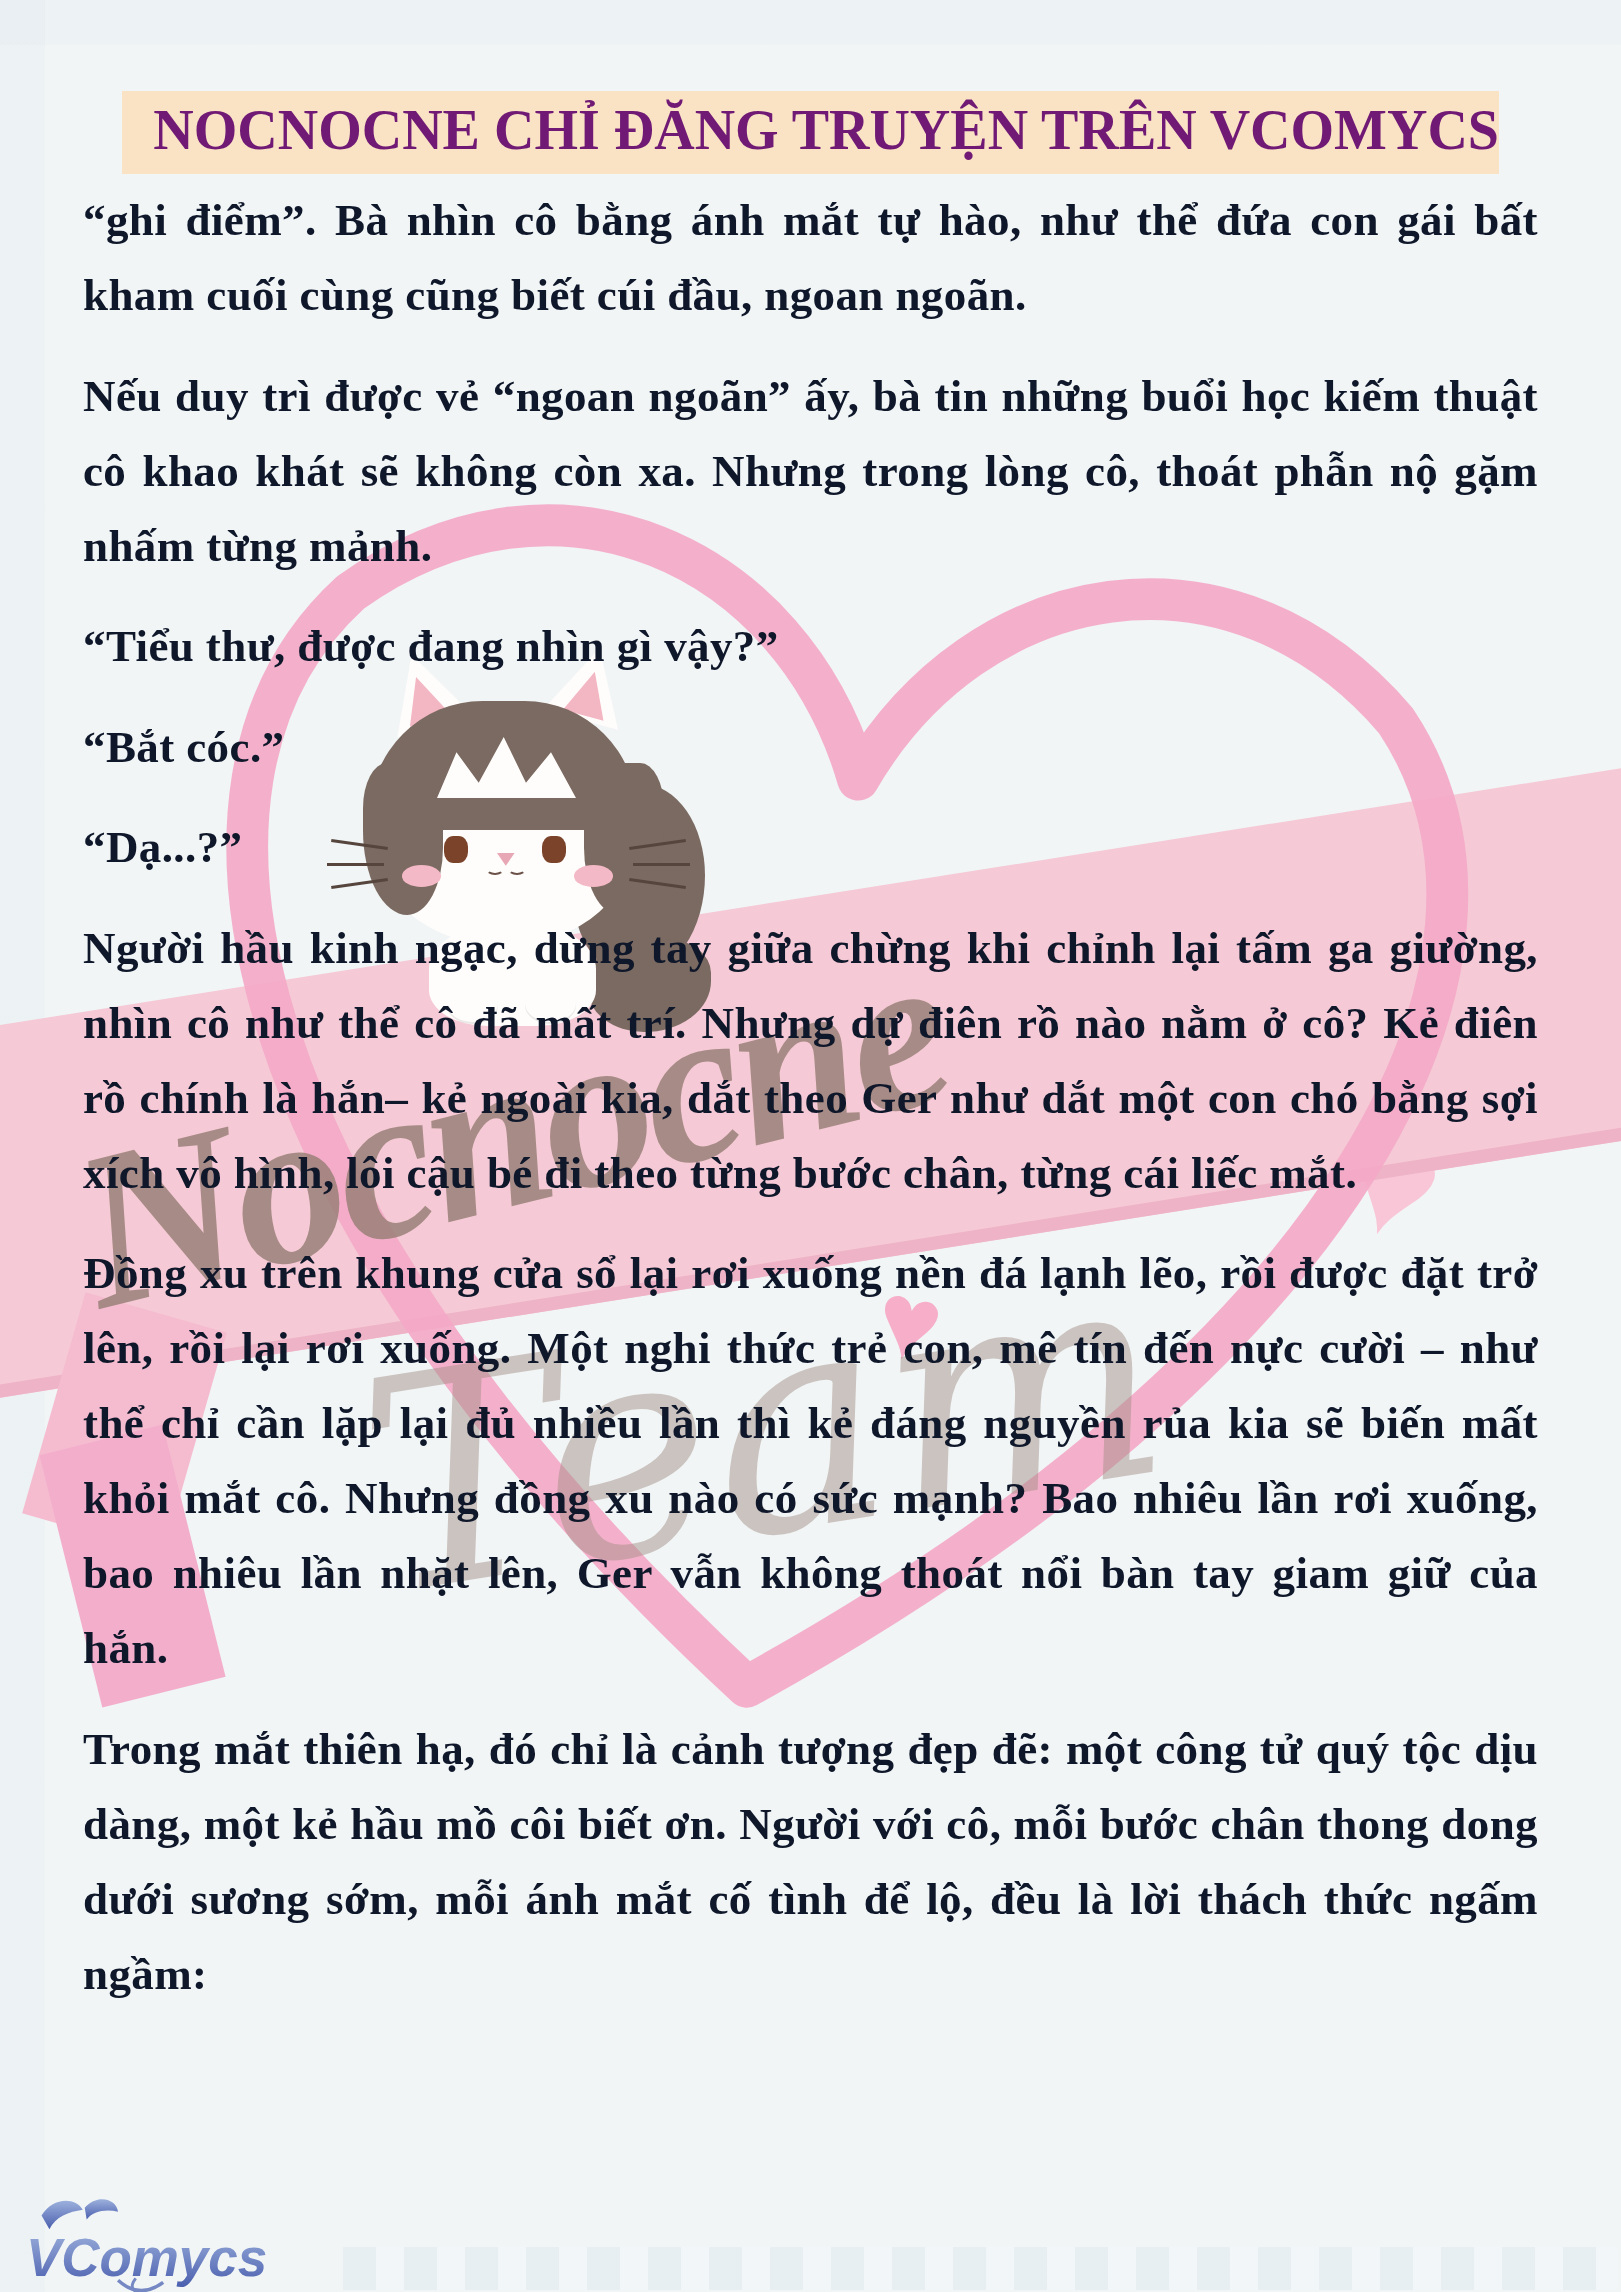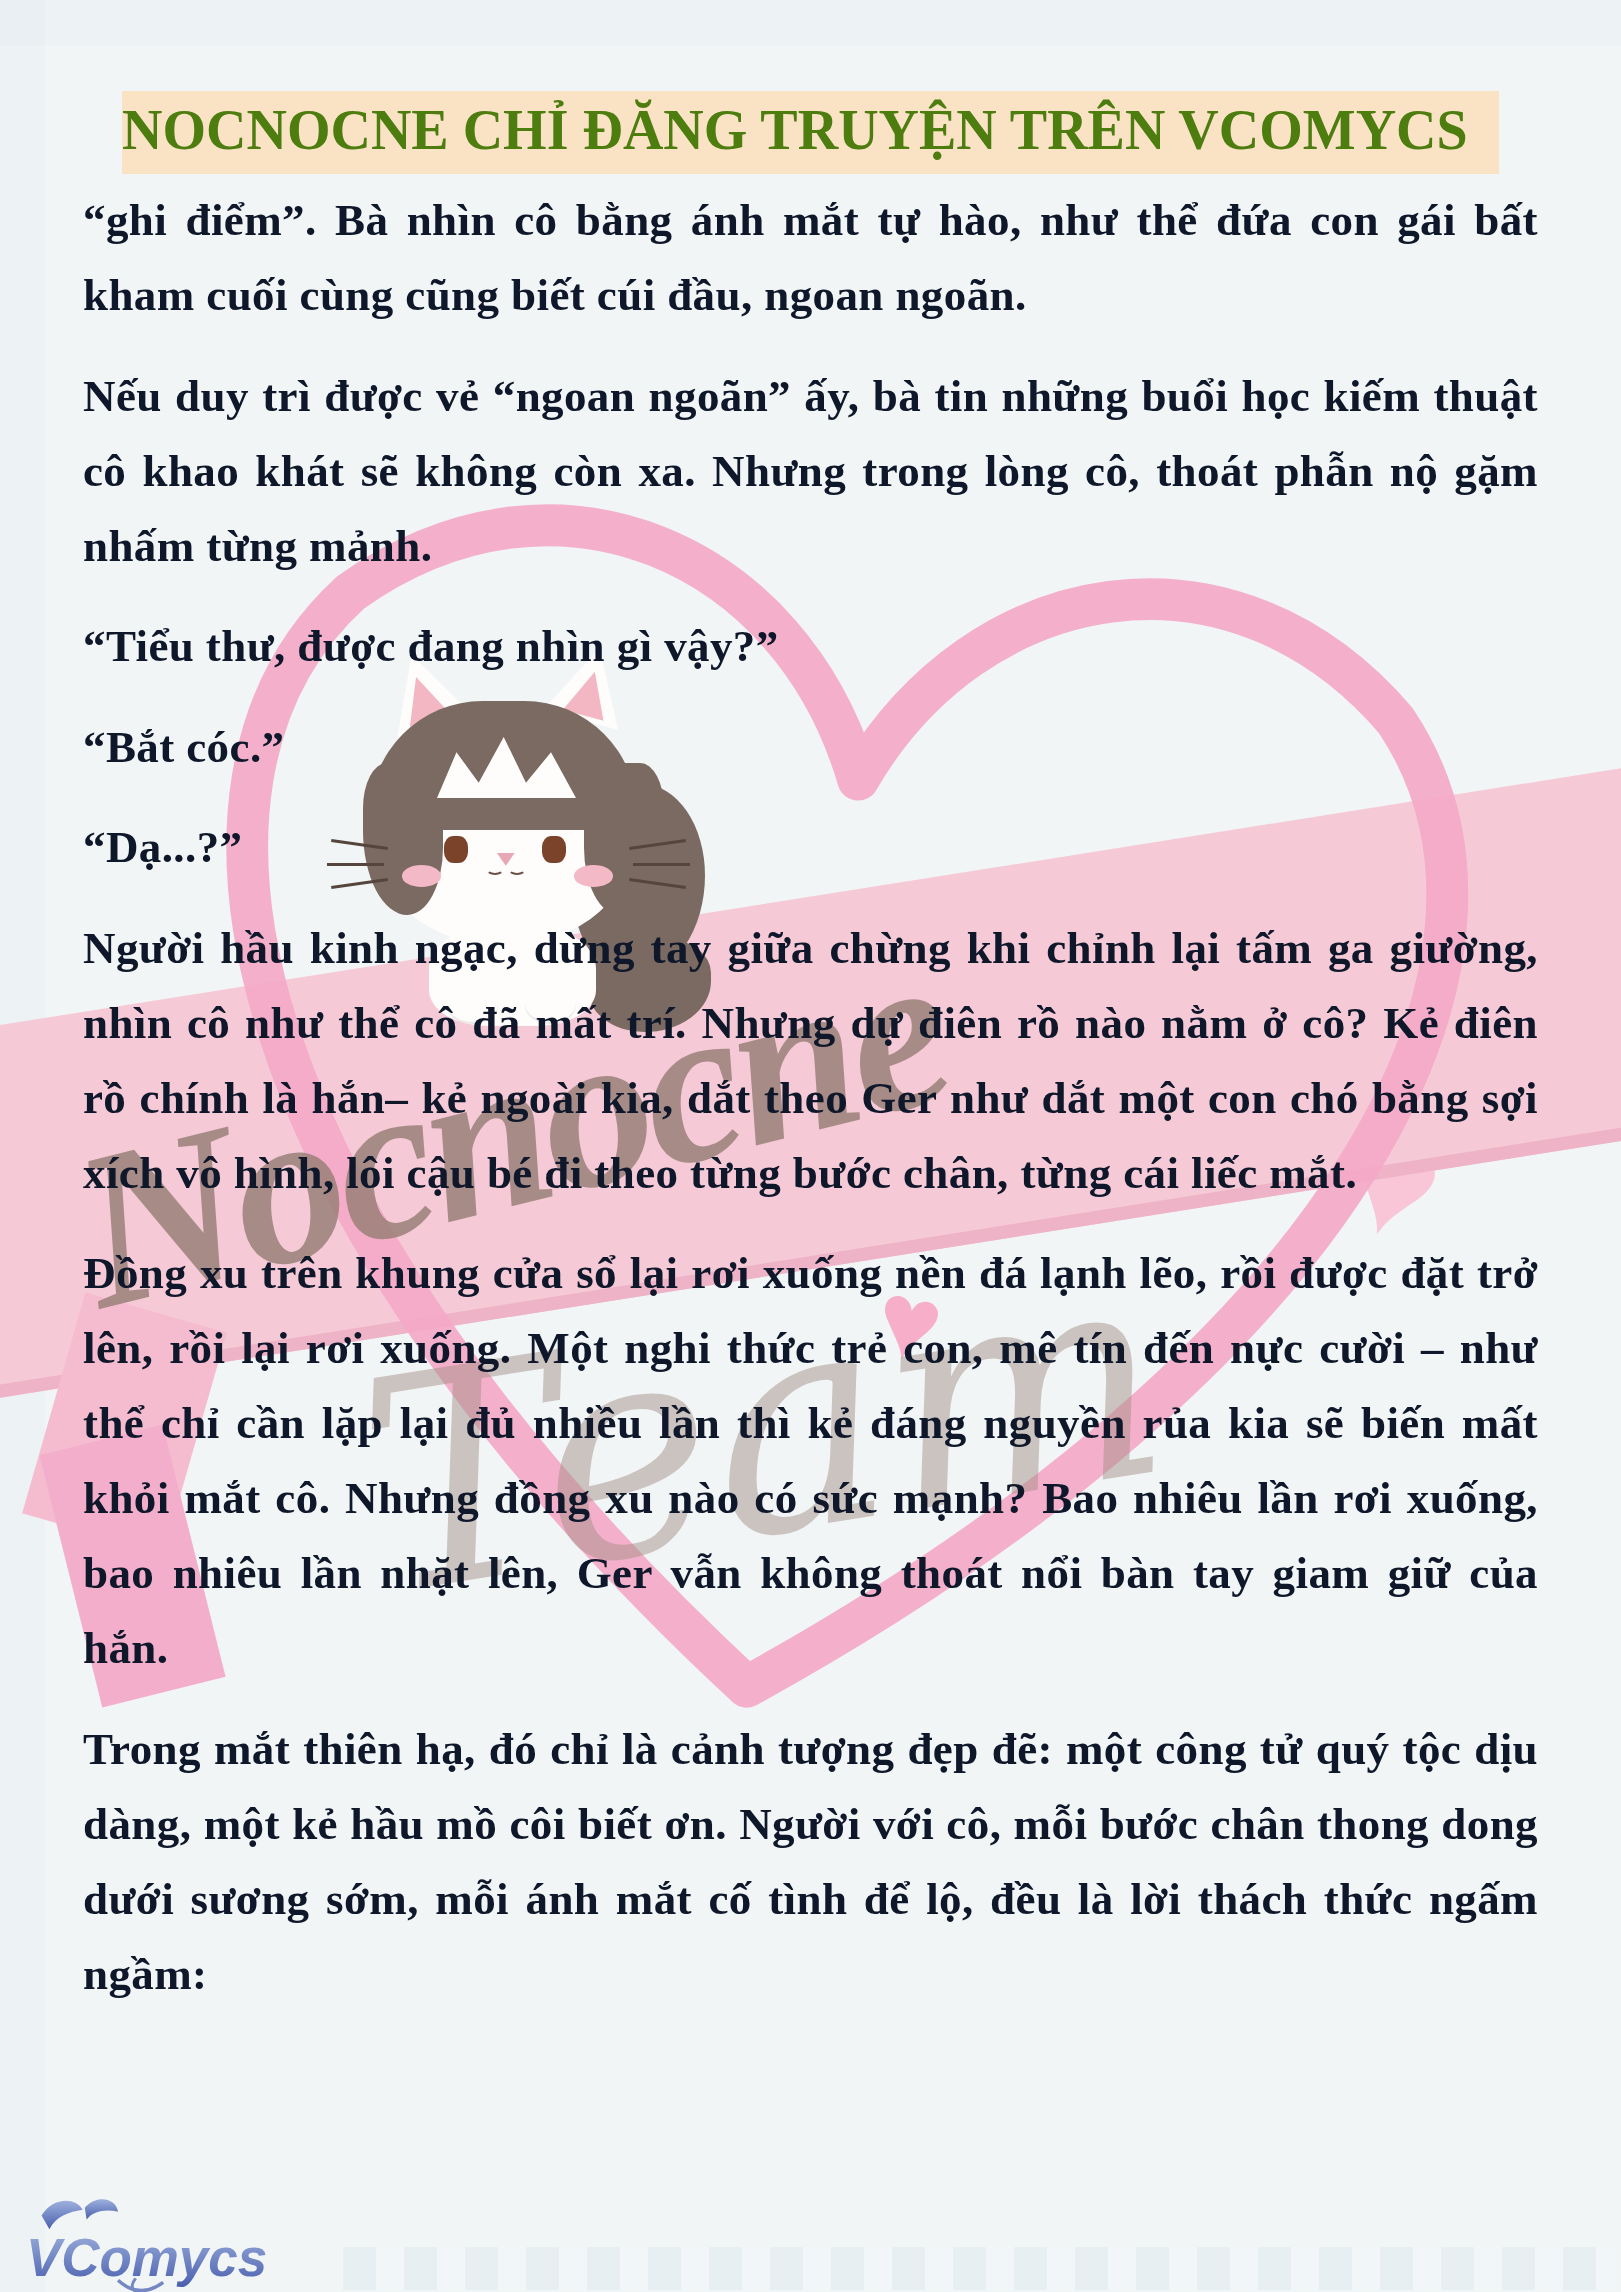--- a/index.html
+++ b/index.html
@@ -72,23 +72,23 @@
   .whisker{ width:57px; height:2.9px; background:#55453d; z-index:7; }
   .wl1{ left:-11.8px; top:196px; transform:rotate(8deg); } .wl2{ left:-15.7px; top:216px; } .wl3{ left:-11.8px; top:235px; transform:rotate(-8deg); }
   .wr1{ left:286px; top:196px; transform:rotate(-8deg); } .wr2{ left:290px; top:216px; } .wr3{ left:286px; top:235px; transform:rotate(8deg); }
   .paw{ width:51px; height:37px; background:#fffdfb; border-radius:50%; box-shadow:0 2px 0 rgba(0,0,0,.08); z-index:6; }
   .paw-l{ left:104px; top:338px; } .paw-r{ left:182px; top:338px; }
 
   
   .content{ position:absolute; left:83px; top:0; width:1455px; z-index:3; }
   .header-banner{
     margin:91px 39px 9.8px 39px; padding:7.8px 0 11.8px;
-    background:#fae3c5; text-align:left;
+    background:#fae3c5; text-align:right;
     font-weight:bold; font-size:56px; line-height:63px;
-    color:#4d7c0f; letter-spacing:0px;
+    color:#701a75; letter-spacing:0px;
   }
   .story p{
     font-size:45px; line-height:75px; font-weight:bold;
     color:#0f172a; text-align:justify; letter-spacing:0.4px;
     margin:0 0 25.5px 0;
   }
 
   
   .logo{ position:absolute; left:19.6px; top:2194px; width:255px; height:103px; z-index:3; }
   .ghost-strip{

